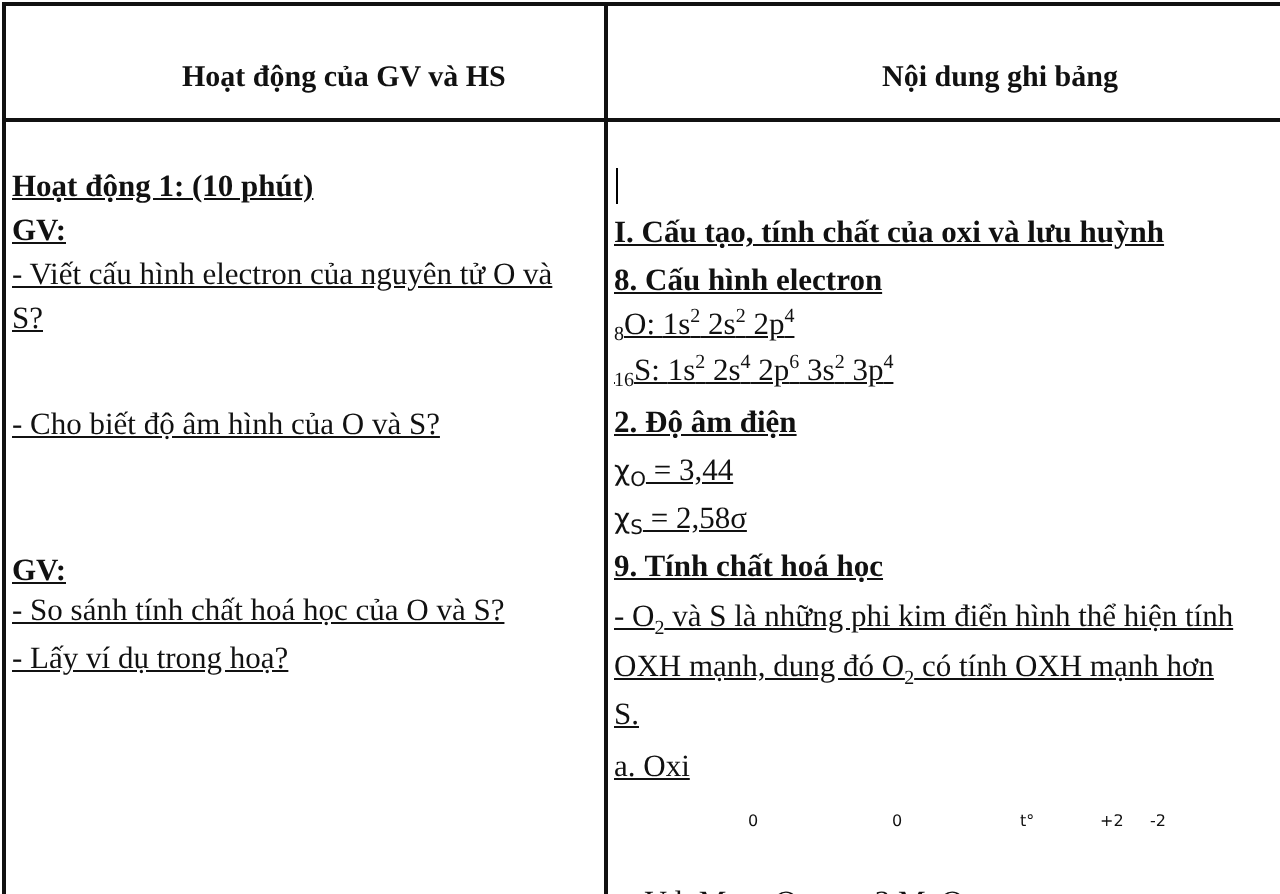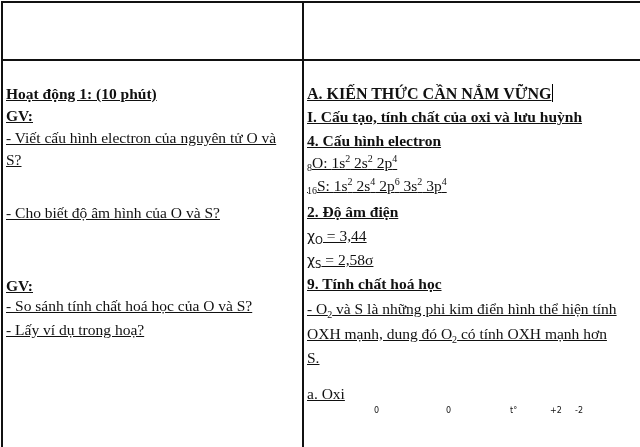--- a/index.html
+++ b/index.html
@@ -41,39 +41,41 @@
     .chi { font-family: "DejaVu Sans", sans-serif; font-size: 14px; }
     .chi-sub { font-family: "DejaVu Sans", sans-serif; font-size: 10px; position: relative; top: 3px; }
     .ox { position: absolute; font-size: 8px; font-family: "DejaVu Sans", sans-serif; }
     .u { text-decoration: underline; }
   </style>
 </head>
 <body>
 
 <div class="table">
   <div class="hdr">
+    <span class="hdr-cell hdr-left">Hoạt động của GV và HS</span>
+    <span class="hdr-cell hdr-right">Nội dung ghi bảng</span>
   </div>
   <div class="vline"></div>
 </div>
 
 <div class="col col-left">
   <div class="line b" style="top:4px">Hoạt động 1: (10 phút)</div>
   <div class="line b" style="top:26px">GV:</div>
   <div class="line" style="top:48px">- Viết cấu hình electron của nguyên tử O và</div>
   <div class="line" style="top:70px">S?</div>
   <div class="line" style="top:123px">- Cho biết độ âm hình của O và S?</div>
   <div class="line b" style="top:196px">GV:</div>
   <div class="line" style="top:216px">- So sánh tính chất hoá học của O và S?</div>
   <div class="line" style="top:240px">- Lấy ví dụ trong hoạ?</div>
 </div>
 
 <div class="col col-right">
-  <div class="line b" style="top:4px; font-size:16px"><span>A. KIẾN THỨC CẦN NẮM VỮNG</span><span class="cursor"></span></div>
+  <div class="line b" style="top:4px; font-size:16px"><span class="cursor"></span></div>
   <div class="line b" style="top:27px">I. Cấu tạo, tính chất của oxi và lưu huỳnh</div>
-  <div class="line b" style="top:51px">4. Cấu hình electron</div>
+  <div class="line b" style="top:51px">8. Cấu hình electron</div>
 
   <div class="line" style="top:73px">
     <span class="pre-sub">8</span><span>O: </span><span>1s</span><sup>2</sup><span> 2s</span><sup>2</sup><span> 2p</span><sup>4</sup>
   </div>
   <div class="line" style="top:96px">
     <span class="pre-sub">16</span><span>S: </span><span>1s</span><sup>2</sup><span> 2s</span><sup>4</sup><span> 2p</span><sup>6</sup><span> 3s</span><sup>2</sup><span> 3p</span><sup>4</sup>
   </div>
 
   <div class="line b" style="top:122px">2. Độ âm điện</div>
   <div class="line" style="top:146px">
@@ -84,21 +86,21 @@
   </div>
 
   <div class="line b" style="top:194px">9. Tính chất hoá học</div>
   <div class="line" style="top:219px">
     <span>- O</span><sub>2</sub><span> và S là những phi kim điển hình thể hiện tính</span>
   </div>
   <div class="line" style="top:244px">
     <span>OXH mạnh, dung đó O</span><sub>2</sub><span> có tính OXH mạnh hơn</span>
   </div>
   <div class="line" style="top:268px">S.</div>
-  <div class="line" style="top:304px">a. Oxi</div>
+  <div class="line" style="top:294px">a. Oxi</div>
 
   <div style="position:absolute; top:326px; left:0; width:330px; height:12px;">
     <span class="ox" style="left:67px">0</span>
     <span class="ox" style="left:139px">0</span>
     <span class="ox" style="left:203px">t°</span>
     <span class="ox" style="left:243px">+2</span>
     <span class="ox" style="left:268px">-2</span>
   </div>
   <div class="line" style="top:342px; white-space:pre">
     <span class="u">Vd</span><span>: Mg + O</span><span>     → 2 MgO</span>

